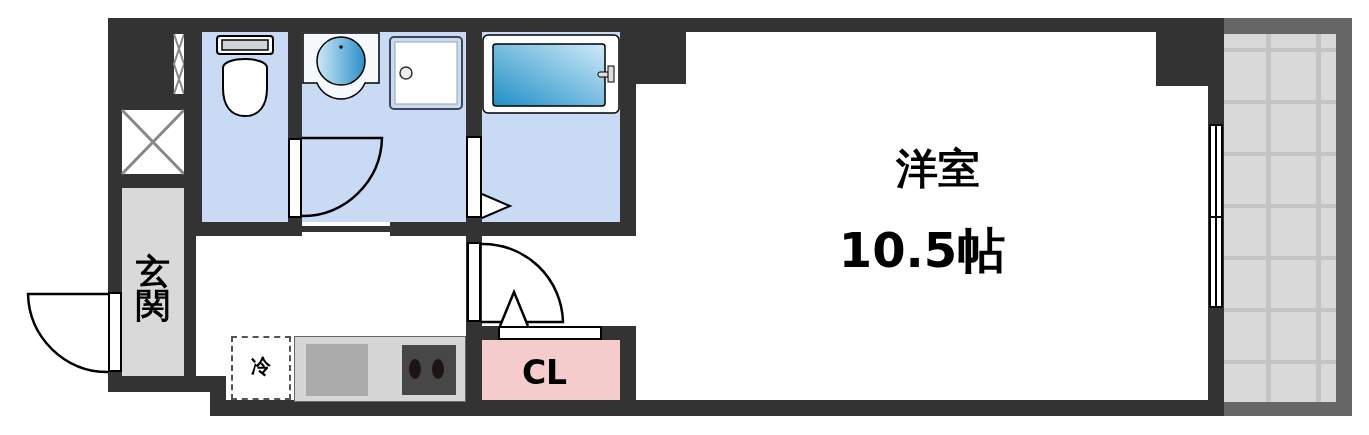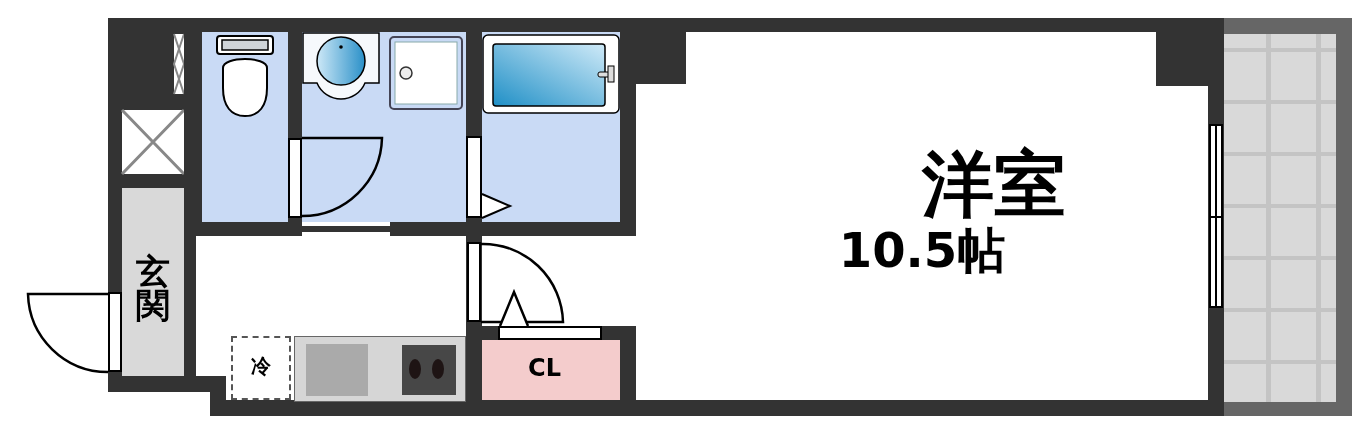--- a/index.html
+++ b/index.html
@@ -126,22 +126,22 @@
 <div class="abs" style="left:467px;top:242px;width:14px;height:80px;background:#fff;border:2px solid #000;"></div>
 <svg style="left:481px;top:242px;" width="84" height="82" viewBox="0 0 84 82">
   <path d="M0 2 A80 80 0 0 1 82 80 L0 80" stroke="#000" stroke-width="2.5" fill="none"></path>
 </svg>
 <div class="wall" style="left:482px;top:326px;width:154px;height:14px;"></div>
 <div class="abs" style="left:498px;top:326px;width:104px;height:14px;background:#fff;border:2px solid #000;"></div>
 <svg style="left:498px;top:290px;" width="32" height="38" viewBox="0 0 32 38">
   <path d="M2 36 L16 2 L30 36" fill="#fff" stroke="#000" stroke-width="2.5"></path>
 </svg>
 <div class="abs" style="left:482px;top:340px;width:138px;height:60px;background:#f4cccc;"></div>
-<div class="label" style="left:482px;top:356px;width:125px;font-size:24px;">CL</div>
+<div class="label" style="left:482px;top:356px;width:125px;font-size:33px;">CL</div>
 <div class="wall" style="left:620px;top:326px;width:16px;height:90px;"></div>
 
-<div class="label" style="left:660px;top:148px;width:668px;font-size:72px;">洋室</div>
+<div class="label" style="left:604px;top:148px;width:668px;font-size:42px;">洋室</div>
 <div class="label" style="left:636px;top:226px;width:572px;font-size:48px;">10.5帖</div>
 
 <div class="abs" style="left:1209px;top:124px;width:14px;height:184px;background:#fff;border:2px solid #000;">
   <div class="abs" style="left:4px;top:0;width:2px;height:180px;background:#000;"></div>
   <div class="abs" style="left:0;top:90px;width:10px;height:2px;background:#000;"></div>
 </div>
 
 </body></html>

